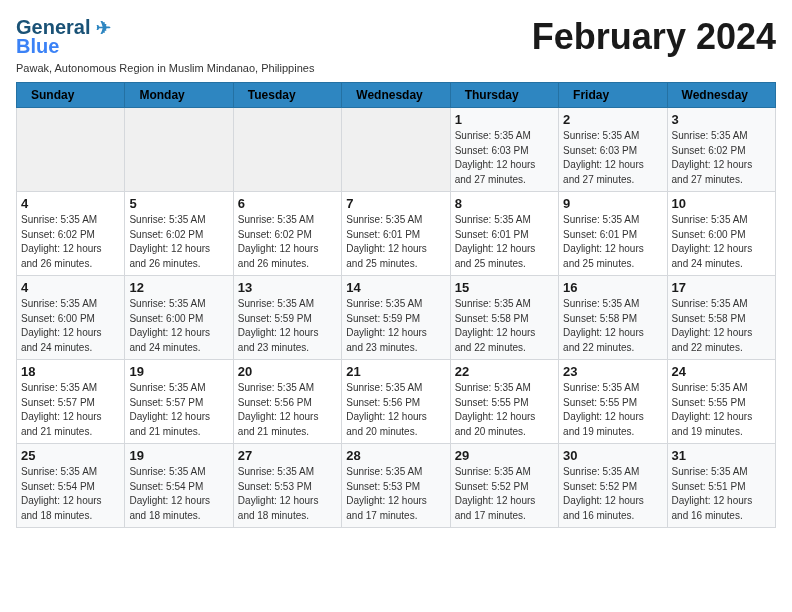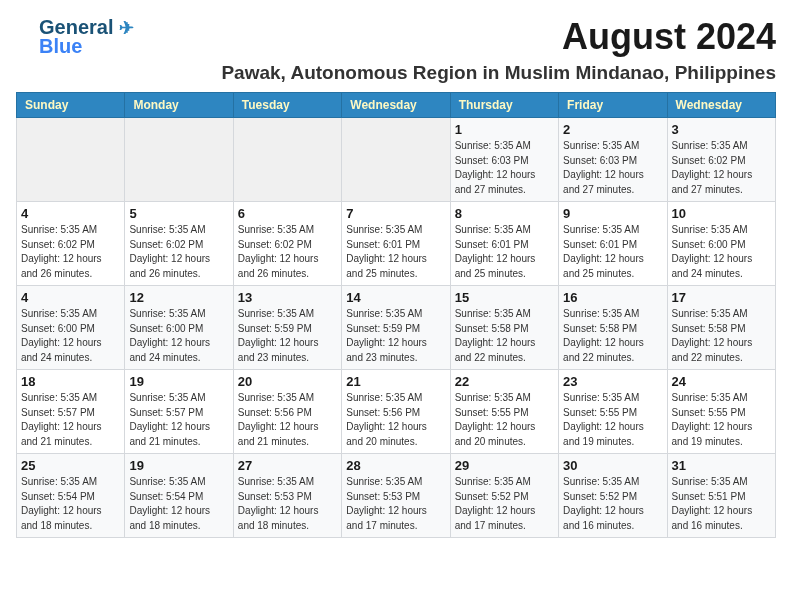--- a/index.html
+++ b/index.html
@@ -13,44 +13,42 @@
     .header-area {
       display: flex;
       justify-content: space-between;
       align-items: flex-start;
       margin-bottom: 4px;
     }
     .logo {
       display: flex;
       flex-direction: column;
       align-items: flex-start;
-      margin-left: 23px;
     }
     .month-title {
       font-size: 36px;
       font-weight: bold;
       color: #1a1a1a;
       text-align: right;
     }
     .location-title {
-      text-align: right;
-      font-size: 19px;
+      text-align: left;
+      font-size: 11px;
       color: #333;
       margin-bottom: 8px;
-      font-weight: bold;
     }
     table {
       width: 100%;
       border-collapse: collapse;
       font-size: 11px;
     }
     thead tr th {
       background-color: #2e86c1;
-      color: #fef9c3;
-      padding: 5px 8px;
+      color: #000000;
+      padding: 5px 14px;
       text-align: left;
       font-size: 12px;
       font-weight: bold;
       border: 1px solid #2471a3;
     }
     tbody tr td {
       vertical-align: top;
       border: 1px solid #d5d8dc;
       padding: 4px 4px;
       width: calc(100% / 7);
@@ -82,21 +80,21 @@
 <div class="header-area">
   <div class="logo">
     <div style="display:flex;align-items:center;gap:2px;">
       <div style="font-size:20px;font-weight:bold;color:#1a5276;line-height:1.1;">
         <span style="color:#1a5276;">General</span>
         <span style="color:#2e86c1;font-size:18px;">✈</span>
       </div>
     </div>
     <div style="font-size:20px;font-weight:bold;color:#3b82f6;margin-top:-4px;">Blue</div>
   </div>
-  <div class="month-title">August 2024</div>
+  <div class="month-title">February 2024</div>
 </div>
 
 <div class="location-title">Pawak, Autonomous Region in Muslim Mindanao, Philippines</div>
 
 <table>
   <thead>
     <tr>
     <th>Sunday</th>
         <th>Monday</th>
         <th>Tuesday</th>

